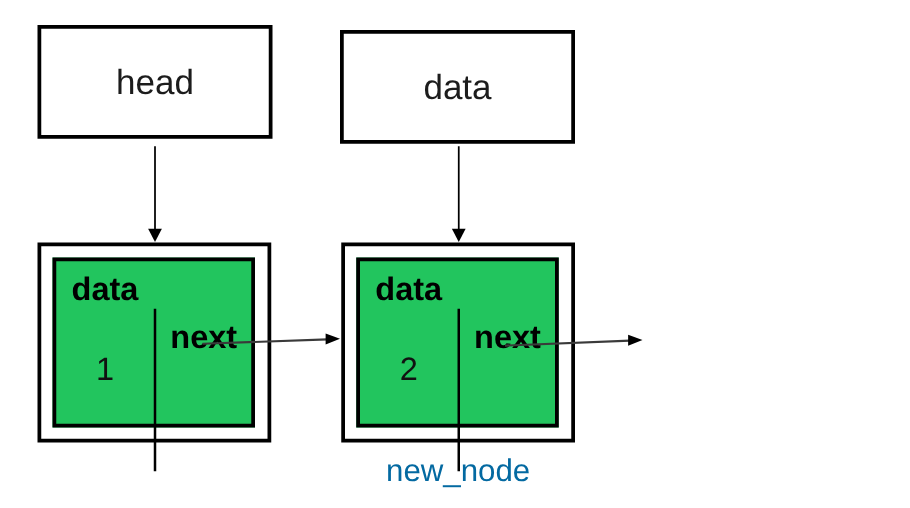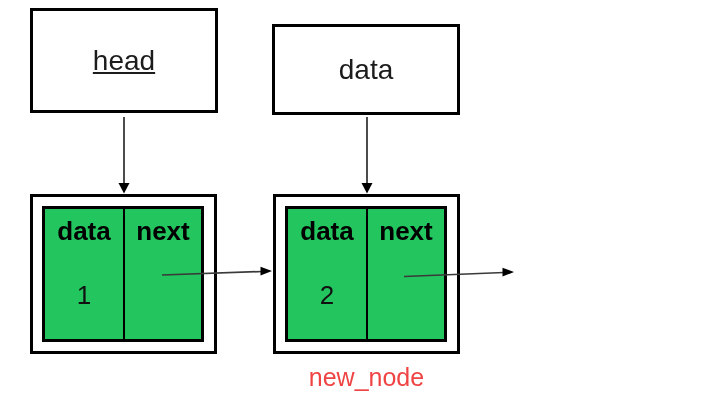--- a/index.html
+++ b/index.html
@@ -21,21 +21,21 @@
   .ptr-box {
     position: absolute;
     border: 3px solid #000000;
     background: #ffffff;
     display: flex;
     align-items: center;
     justify-content: center;
     font-size: 28px;
     color: #1c1c1c;
   }
-  .box-head { left: 30px;  top: 8px; width: 188px; height: 105px; text-decoration: underline; }
+  .box-head { left: 30px;  top: 20px; width: 188px; height: 91px; }
   .box-tail { left: 272px; top: 24px; width: 188px; height: 91px; }
   .box-none { left: 516px; top: 225px; width: 186px; height: 92px; }
 
   .node-outer {
     position: absolute;
     top: 194px;
     width: 187px;
     height: 160px;
     border: 3px solid #000000;
     background: #ffffff;
@@ -53,21 +53,21 @@
     display: flex;
   }
   .node1-inner { left: 42px; }
   .node2-inner { left: 285px; }
 
   .cell {
     position: relative;
     flex: 1 1 50%;
     height: 100%;
   }
-  .cell-next { border-left: 2px solid #000000; }
+  .cell-next { border-left: 2px solid #000000; margin-top: 38px; }
 
   .cell-label {
     position: absolute;
     top: 7px;
     left: 0;
     width: 100%;
     text-align: center;
     font-size: 26px;
     font-weight: bold;
     color: #000000;
@@ -85,21 +85,21 @@
     line-height: 30px;
   }
 
   .node-caption {
     position: absolute;
     left: 259px;
     top: 363px;
     width: 215px;
     text-align: center;
     font-size: 25px;
-    color: #ef4444;
+    color: #0369a1;
     line-height: 29px;
   }
 
   svg.arrow-layer {
     position: absolute;
     left: 0;
     top: 0;
     width: 728px;
     height: 406px;
     pointer-events: none;

